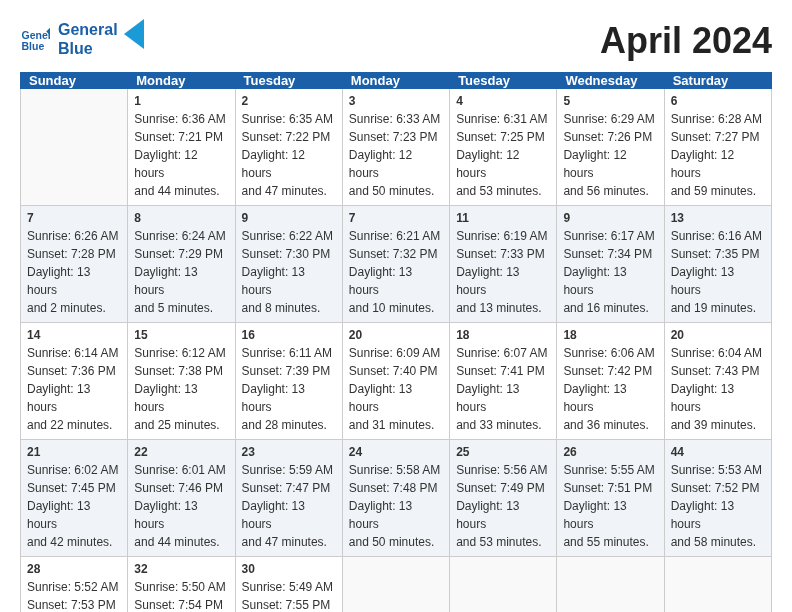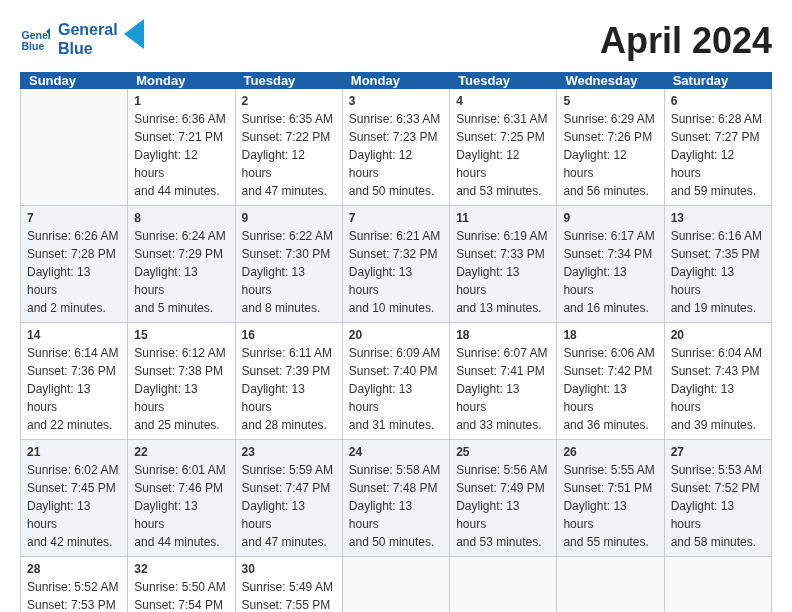--- a/index.html
+++ b/index.html
@@ -222,21 +222,21 @@
         </td>
         <td>
           <span class="day-number">25</span>
           <div class="day-info">Sunrise: 5:56 AM<br>Sunset: 7:49 PM<br>Daylight: 13 hours<br>and 53 minutes.</div>
         </td>
         <td>
           <span class="day-number">26</span>
           <div class="day-info">Sunrise: 5:55 AM<br>Sunset: 7:51 PM<br>Daylight: 13 hours<br>and 55 minutes.</div>
         </td>
         <td>
-          <span class="day-number">27</span>
+          <span class="day-number">44</span>
           <div class="day-info">Sunrise: 5:53 AM<br>Sunset: 7:52 PM<br>Daylight: 13 hours<br>and 58 minutes.</div>
         </td>
       </tr>
       <tr>
         <td>
           <span class="day-number">28</span>
           <div class="day-info">Sunrise: 5:52 AM<br>Sunset: 7:53 PM<br>Daylight: 14 hours<br>and 1 minute.</div>
         </td>
         <td>
           <span class="day-number">32</span>

